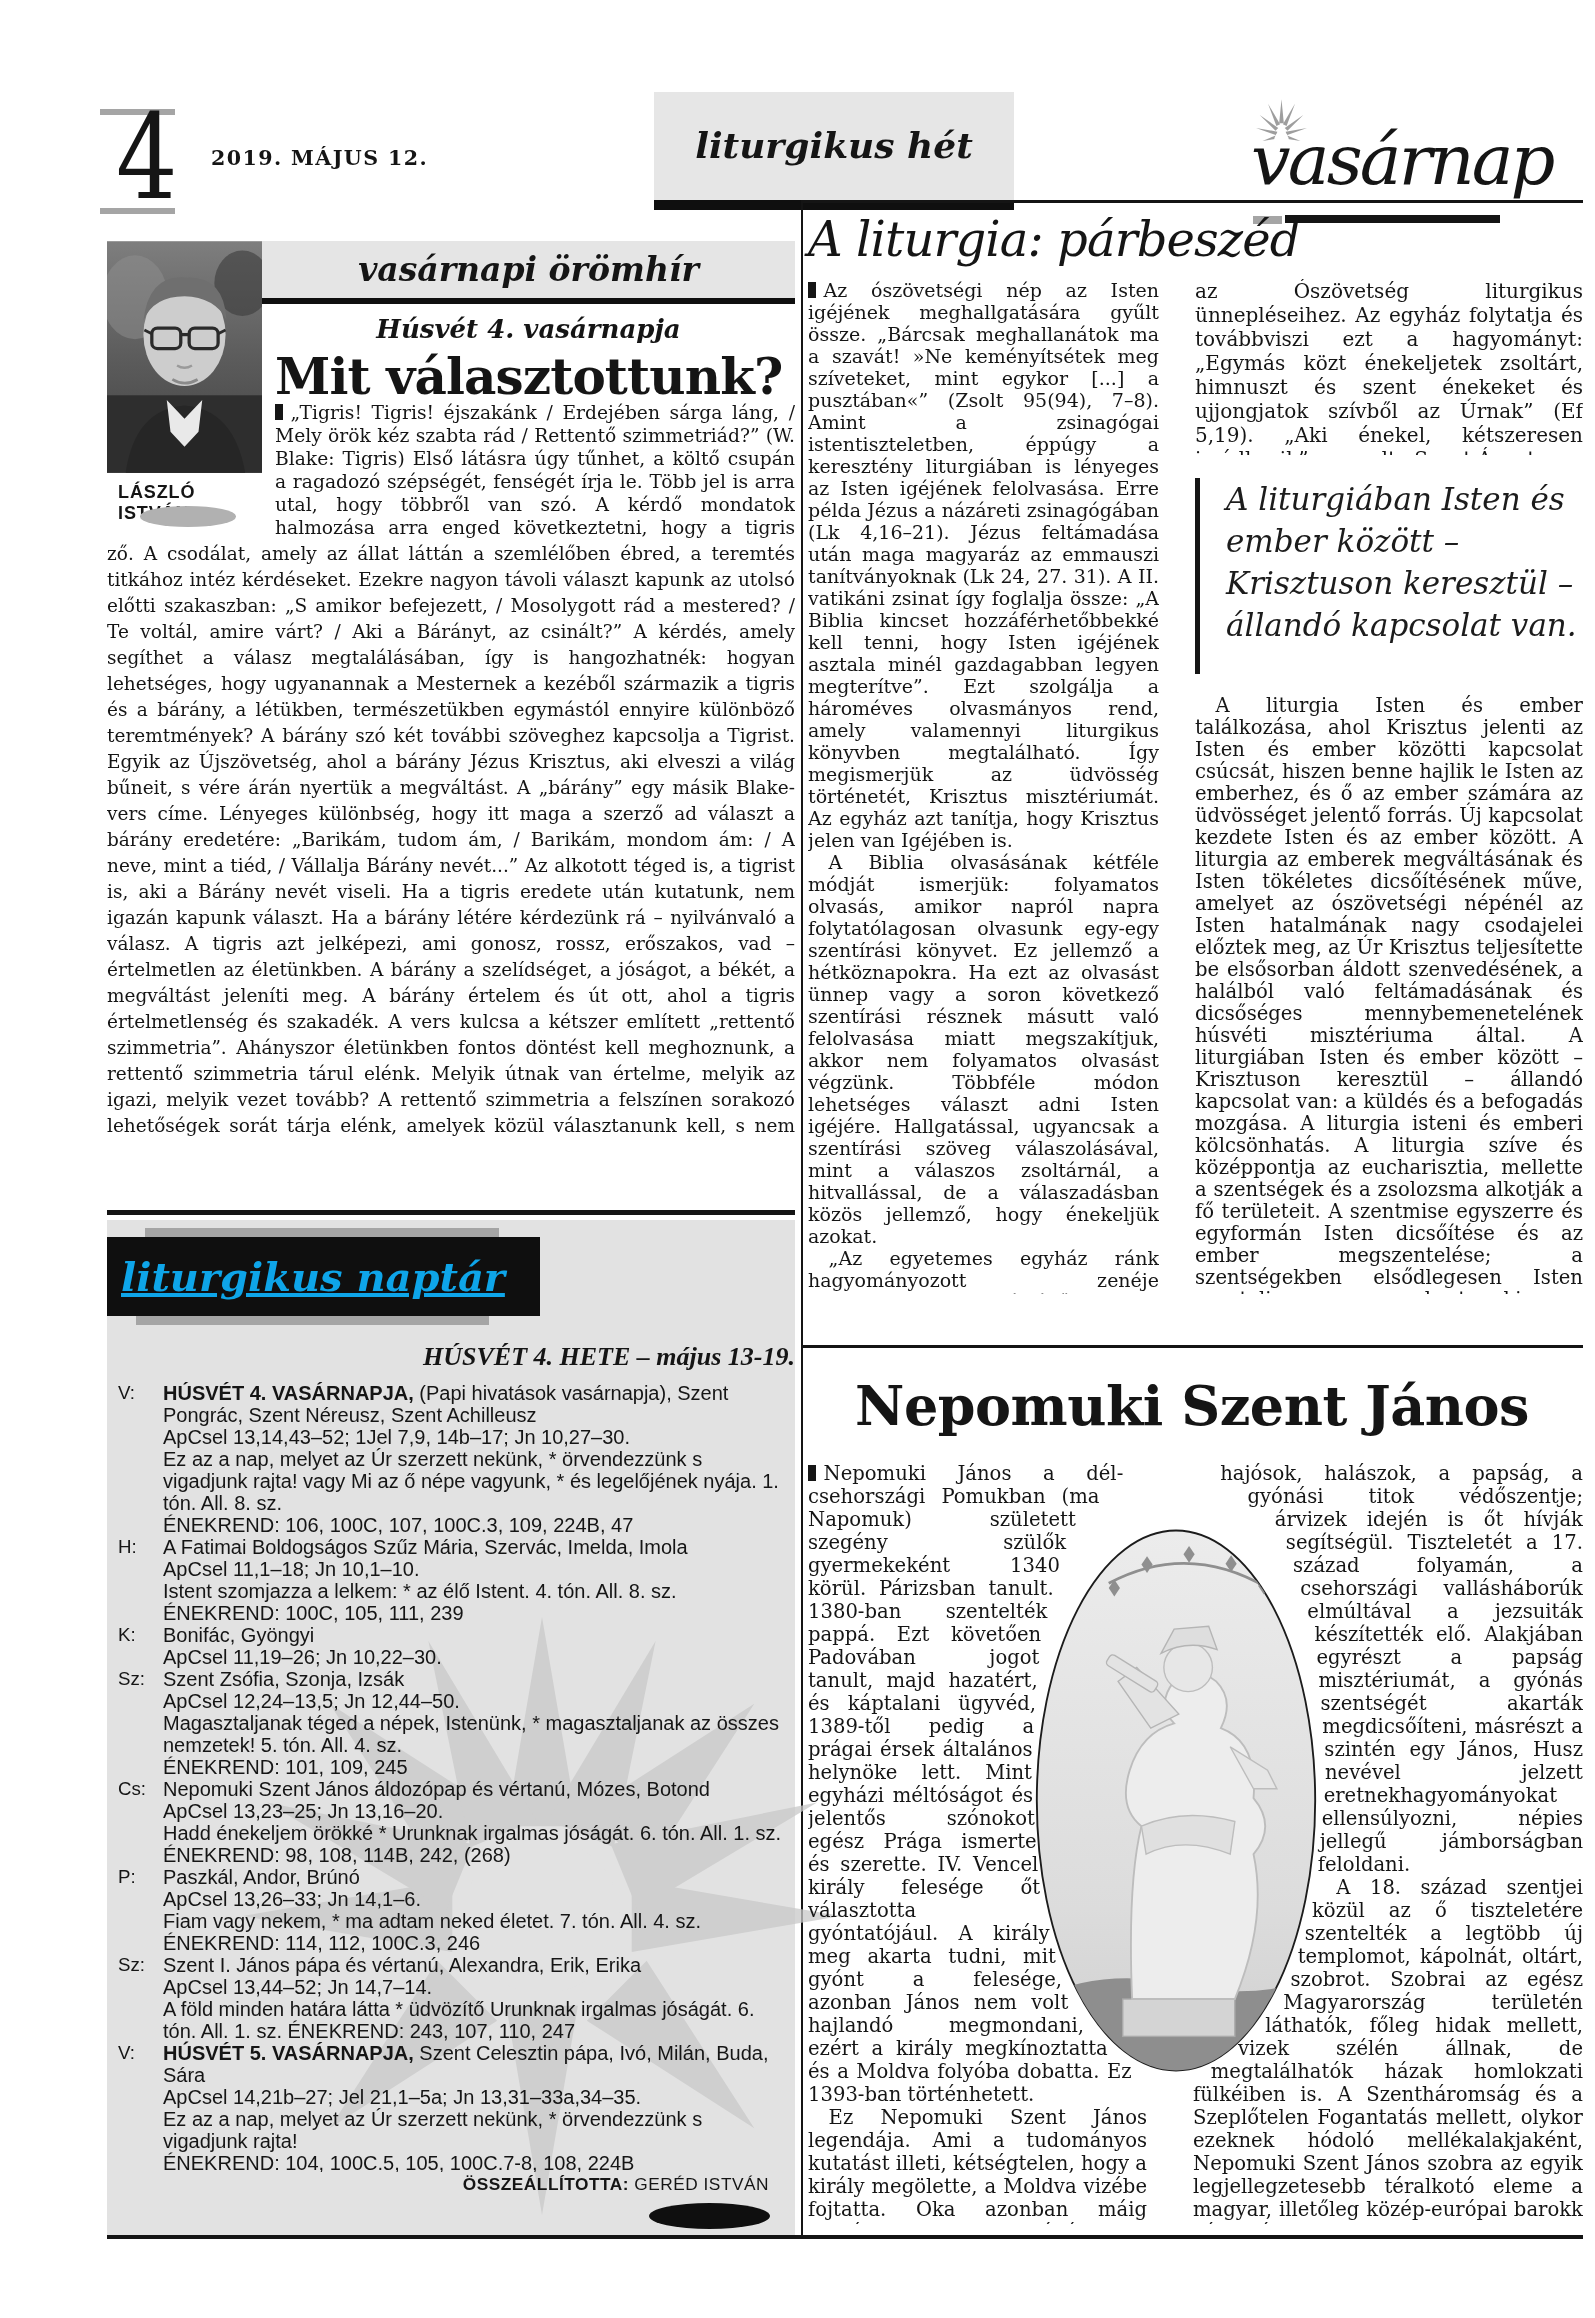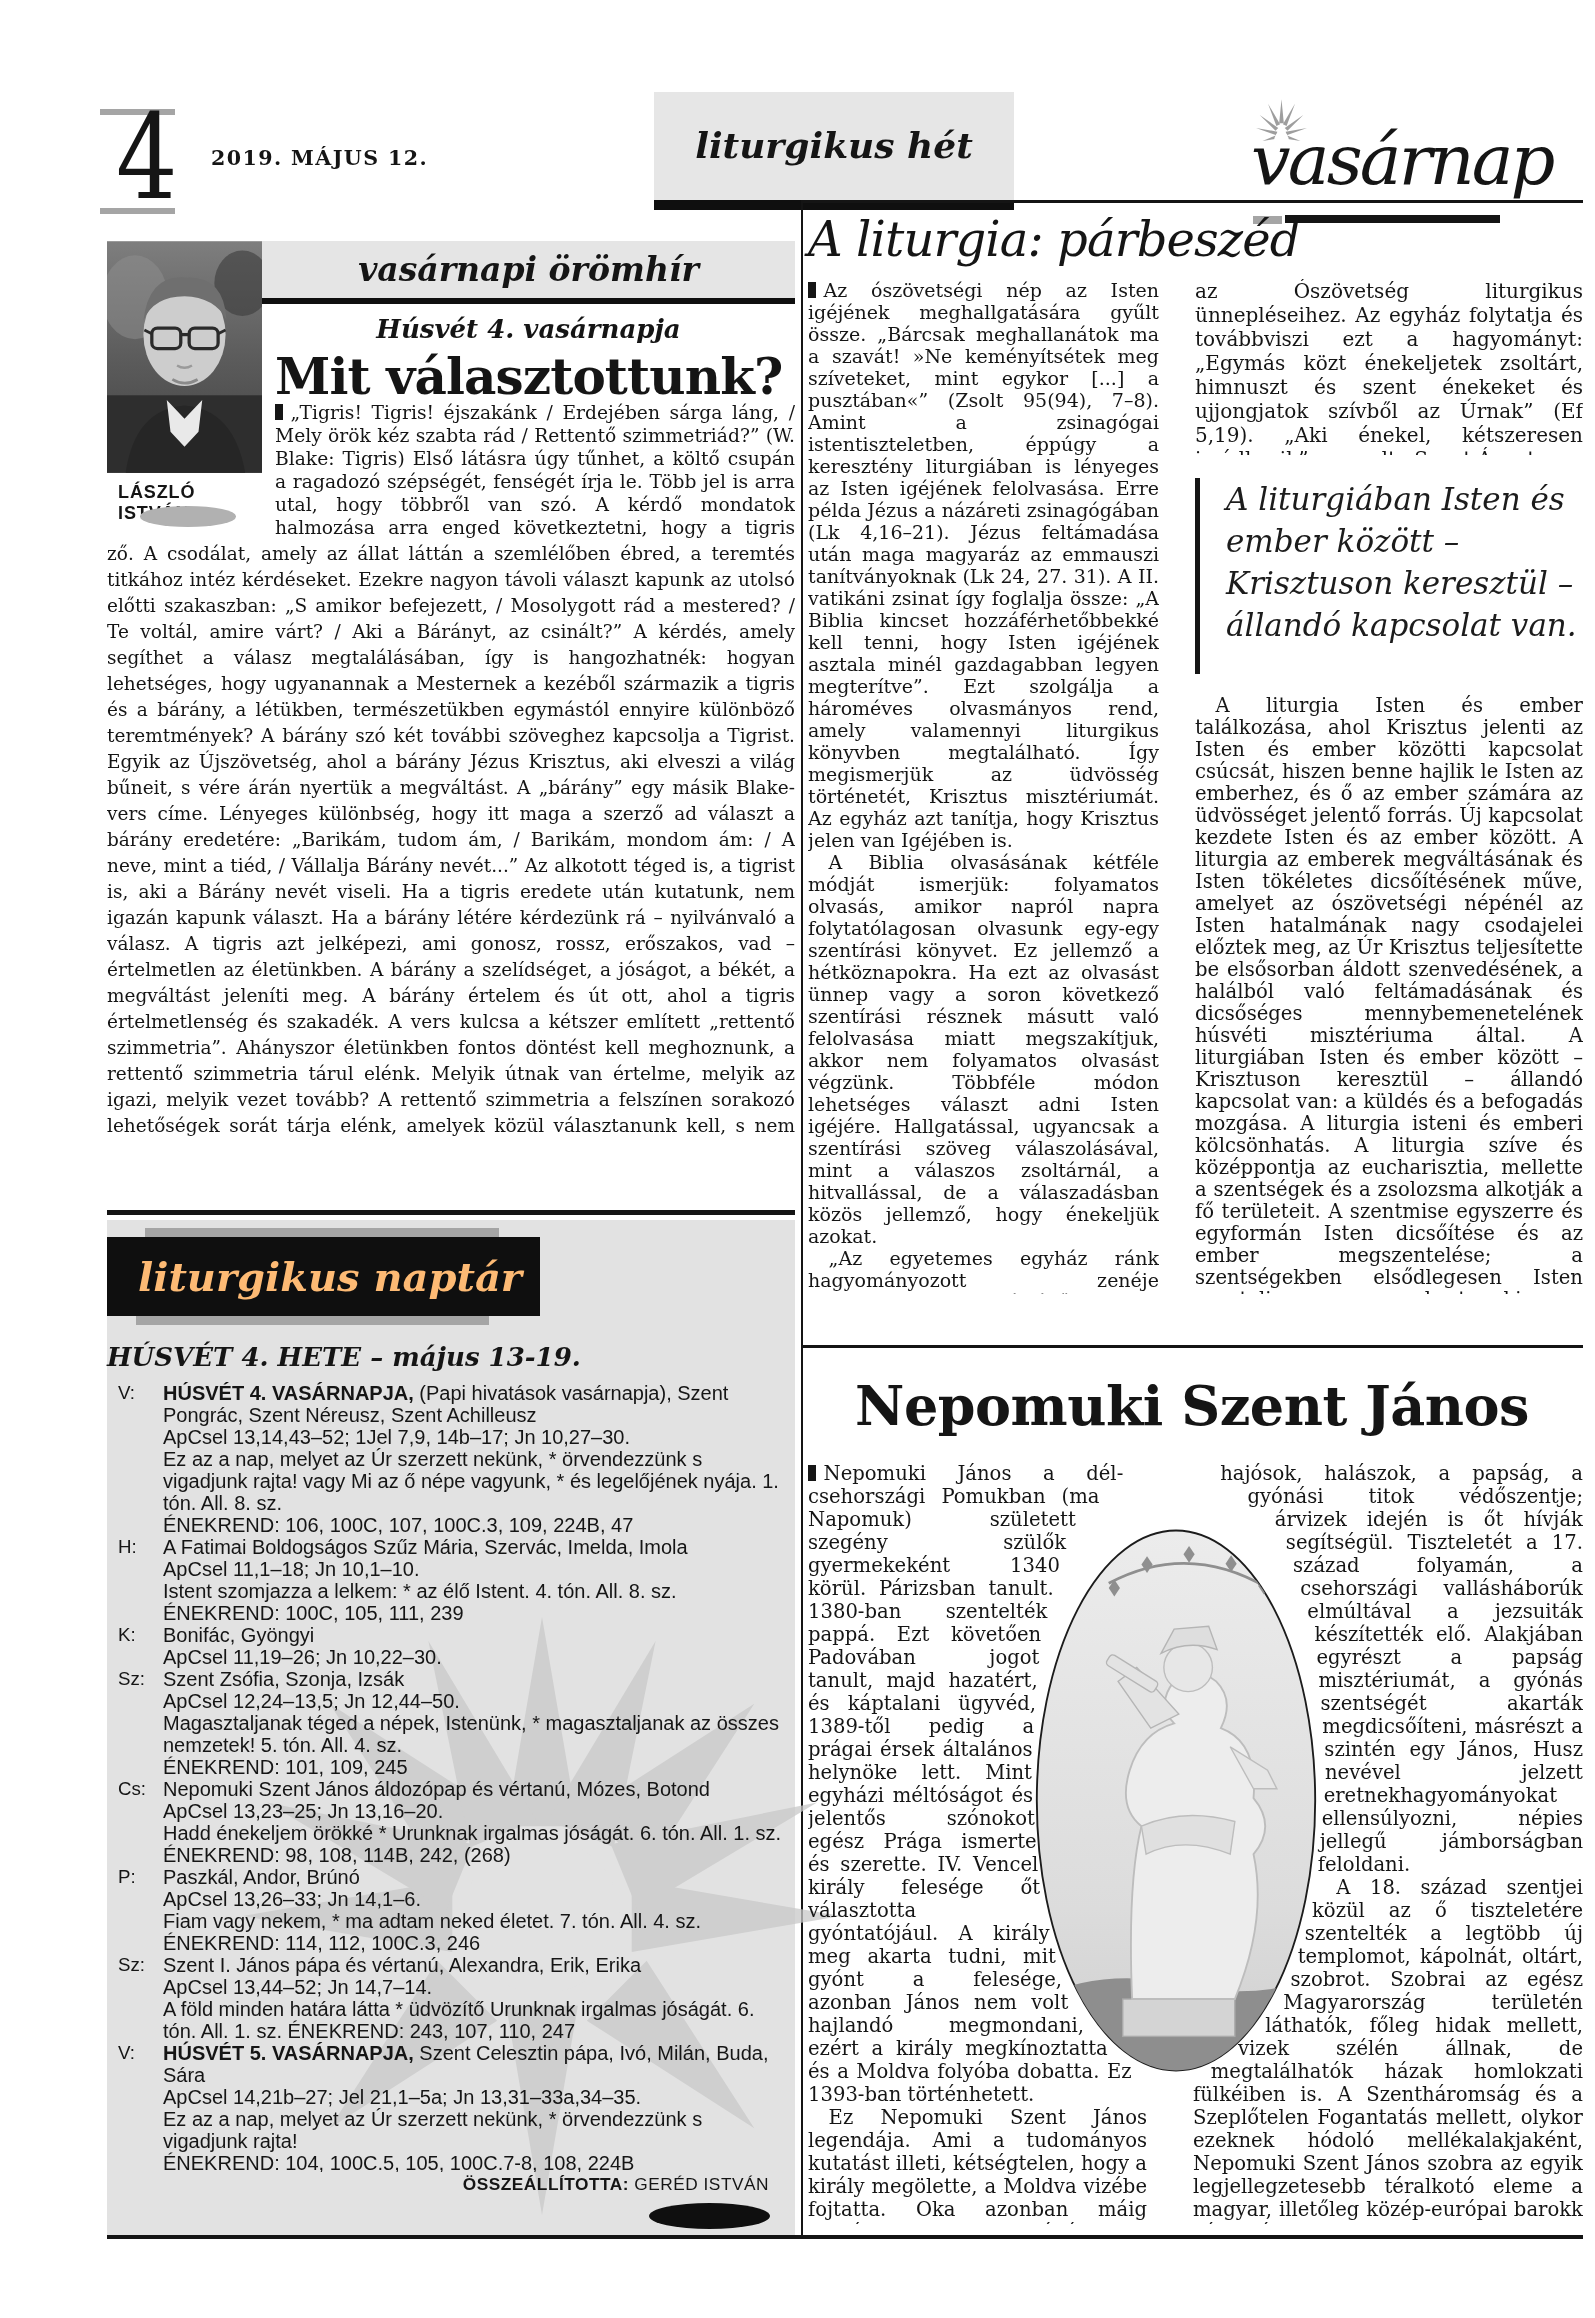--- a/index.html
+++ b/index.html
@@ -29,22 +29,22 @@
   #graybox .bbar{position:absolute;left:0;bottom:0;width:100%;height:6px;background:#0f0f0f;}
   #kicker{font-size:26px;text-align:center;}
   #op-title{font-size:50px;font-weight:bold;letter-spacing:-0.9px;}
   #op-intro{font-size:18.7px;line-height:23px;}
   #op-body{font-size:18.5px;line-height:26px;}
   #author-cap{font-size:18px;font-weight:bold;letter-spacing:0.9px;}
 
   
   #cal-panel{background:#e2e2e2;}
   #cal-box{background:#0f0f0f;}
-  #cal-box .lbl{color:#fdba74;font-size:40px;line-height:79px;padding-left:31px;}
-  #cal-week{font-size:26px;text-align:left;}
+  #cal-box .lbl{color:#0ea5e9;font-size:40px;line-height:79px;padding-left:14px;text-decoration:underline;}
+  #cal-week{font-size:26px;text-align:right;font-family:Liberation Serif, serif;}
   .cal-entry{position:relative;margin-bottom:0;}
   .cal-entry .day{position:absolute;left:0;top:0;width:43px;font-size:18.7px;line-height:22px;}
   .cal-entry .cnt{margin-left:45px;font-size:20px;line-height:22px;}
   .cal-entry .nm b{font-weight:bold;}
   #cal-footer{font-size:17.3px;font-weight:bold;letter-spacing:0.5px;text-align:right;}
   #cal-footer .n2{font-weight:400;}
 
   
   #lit-title{font-size:48px;font-style:italic;letter-spacing:-0.9px;}
   .colA{font-size:19px;line-height:22px;}

